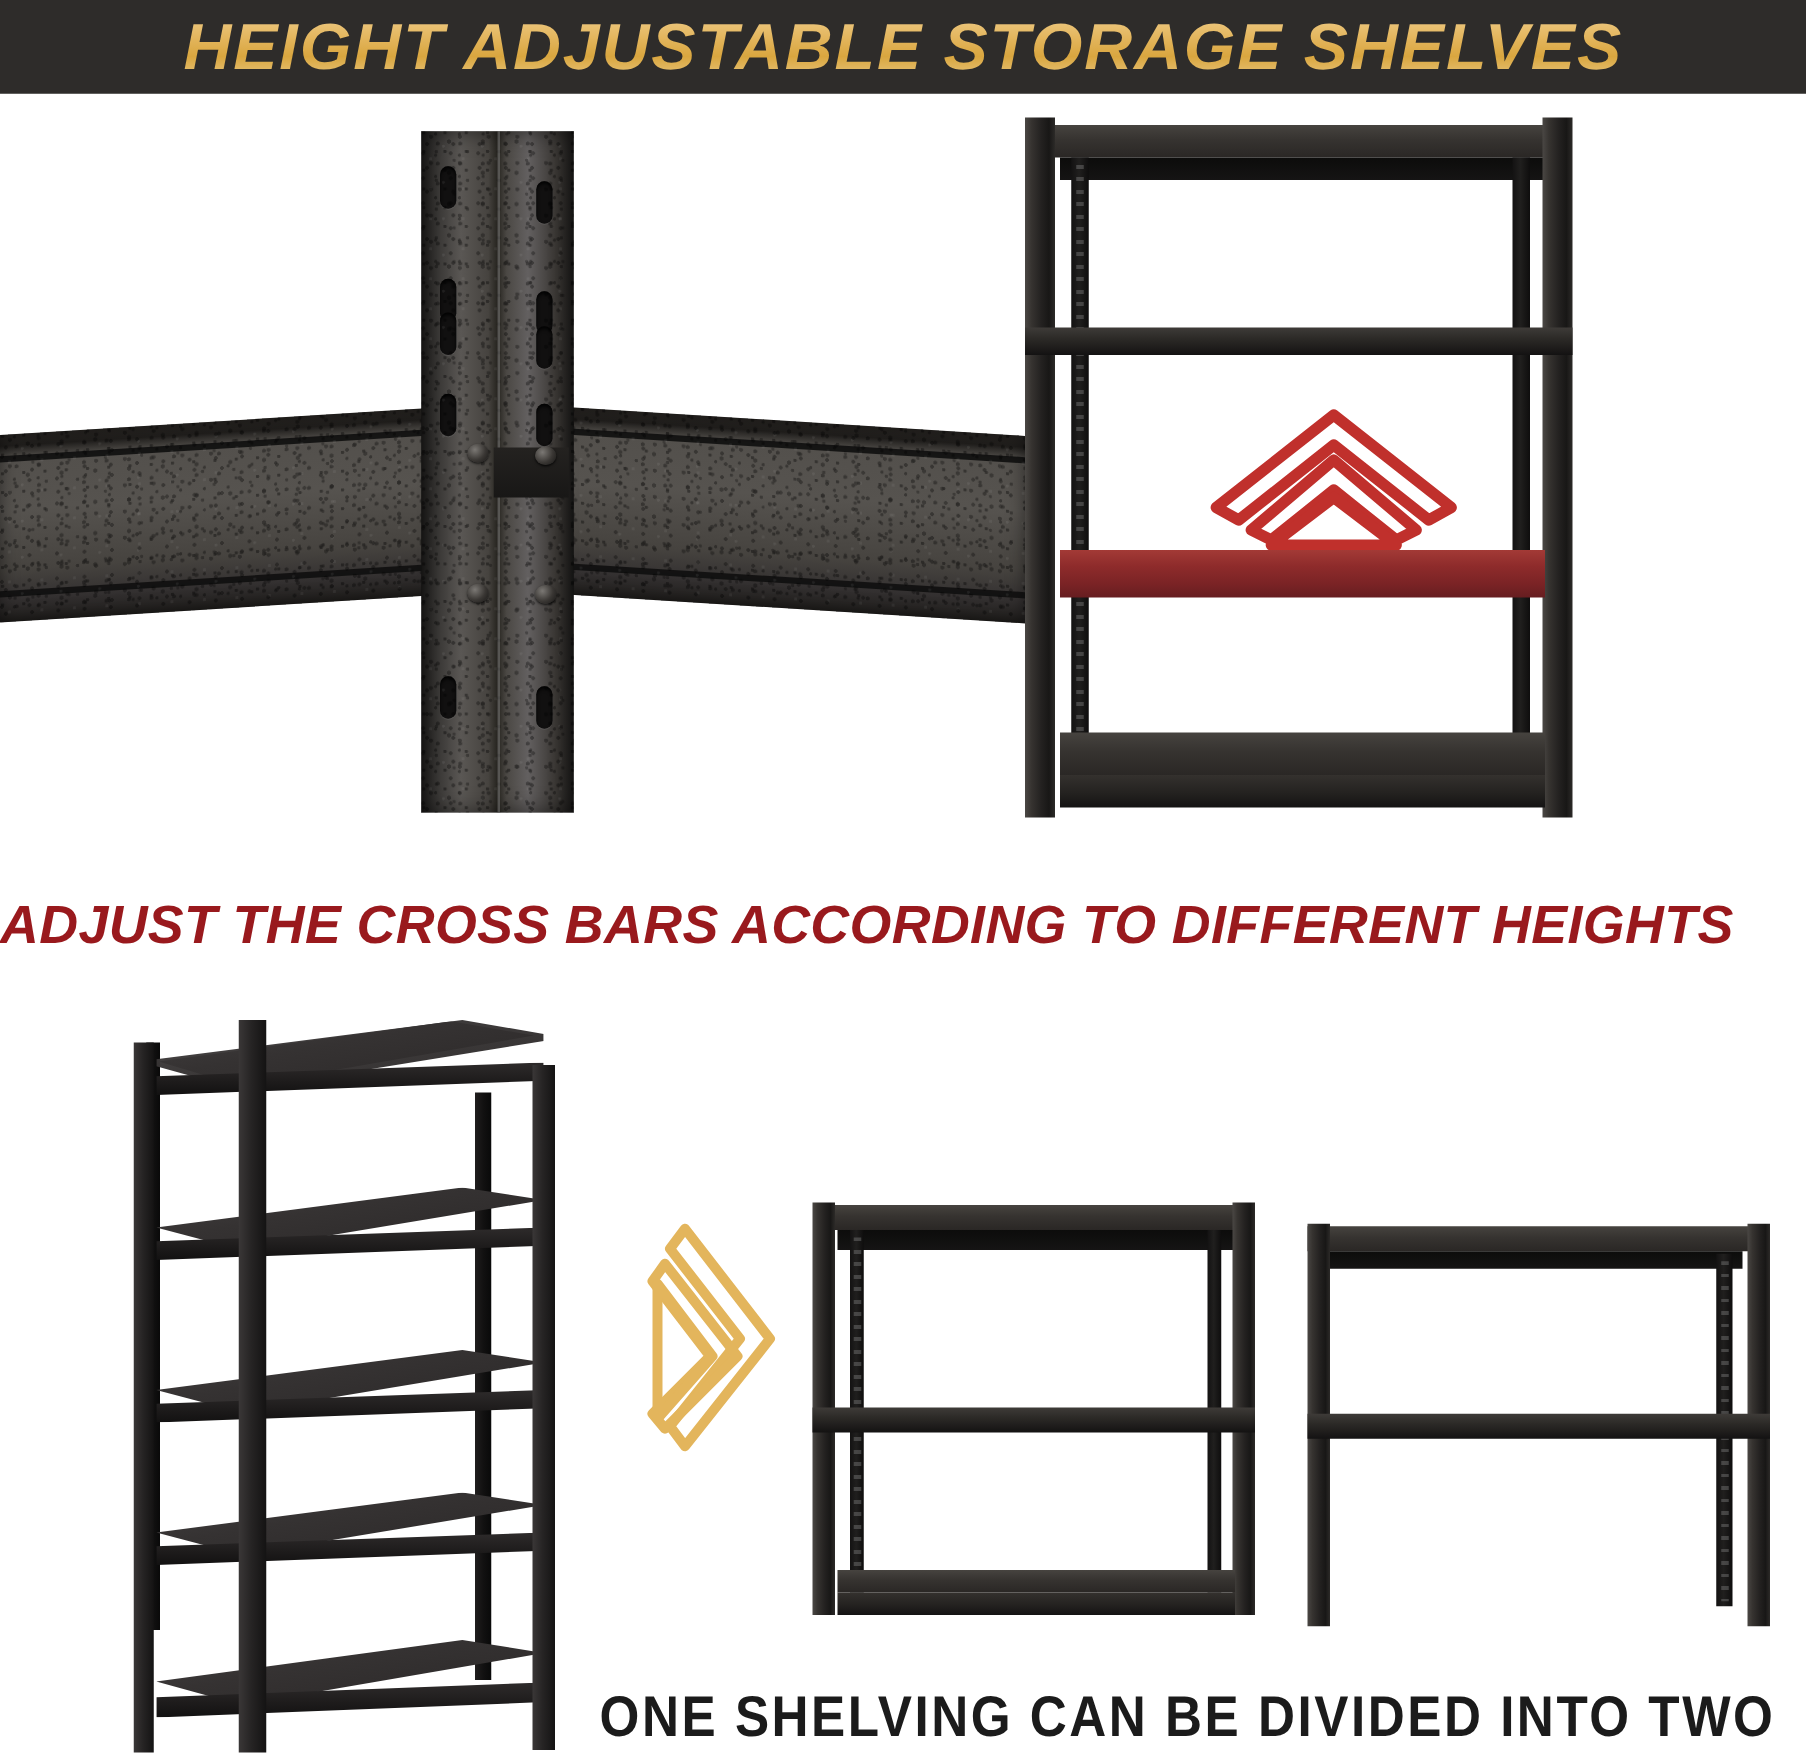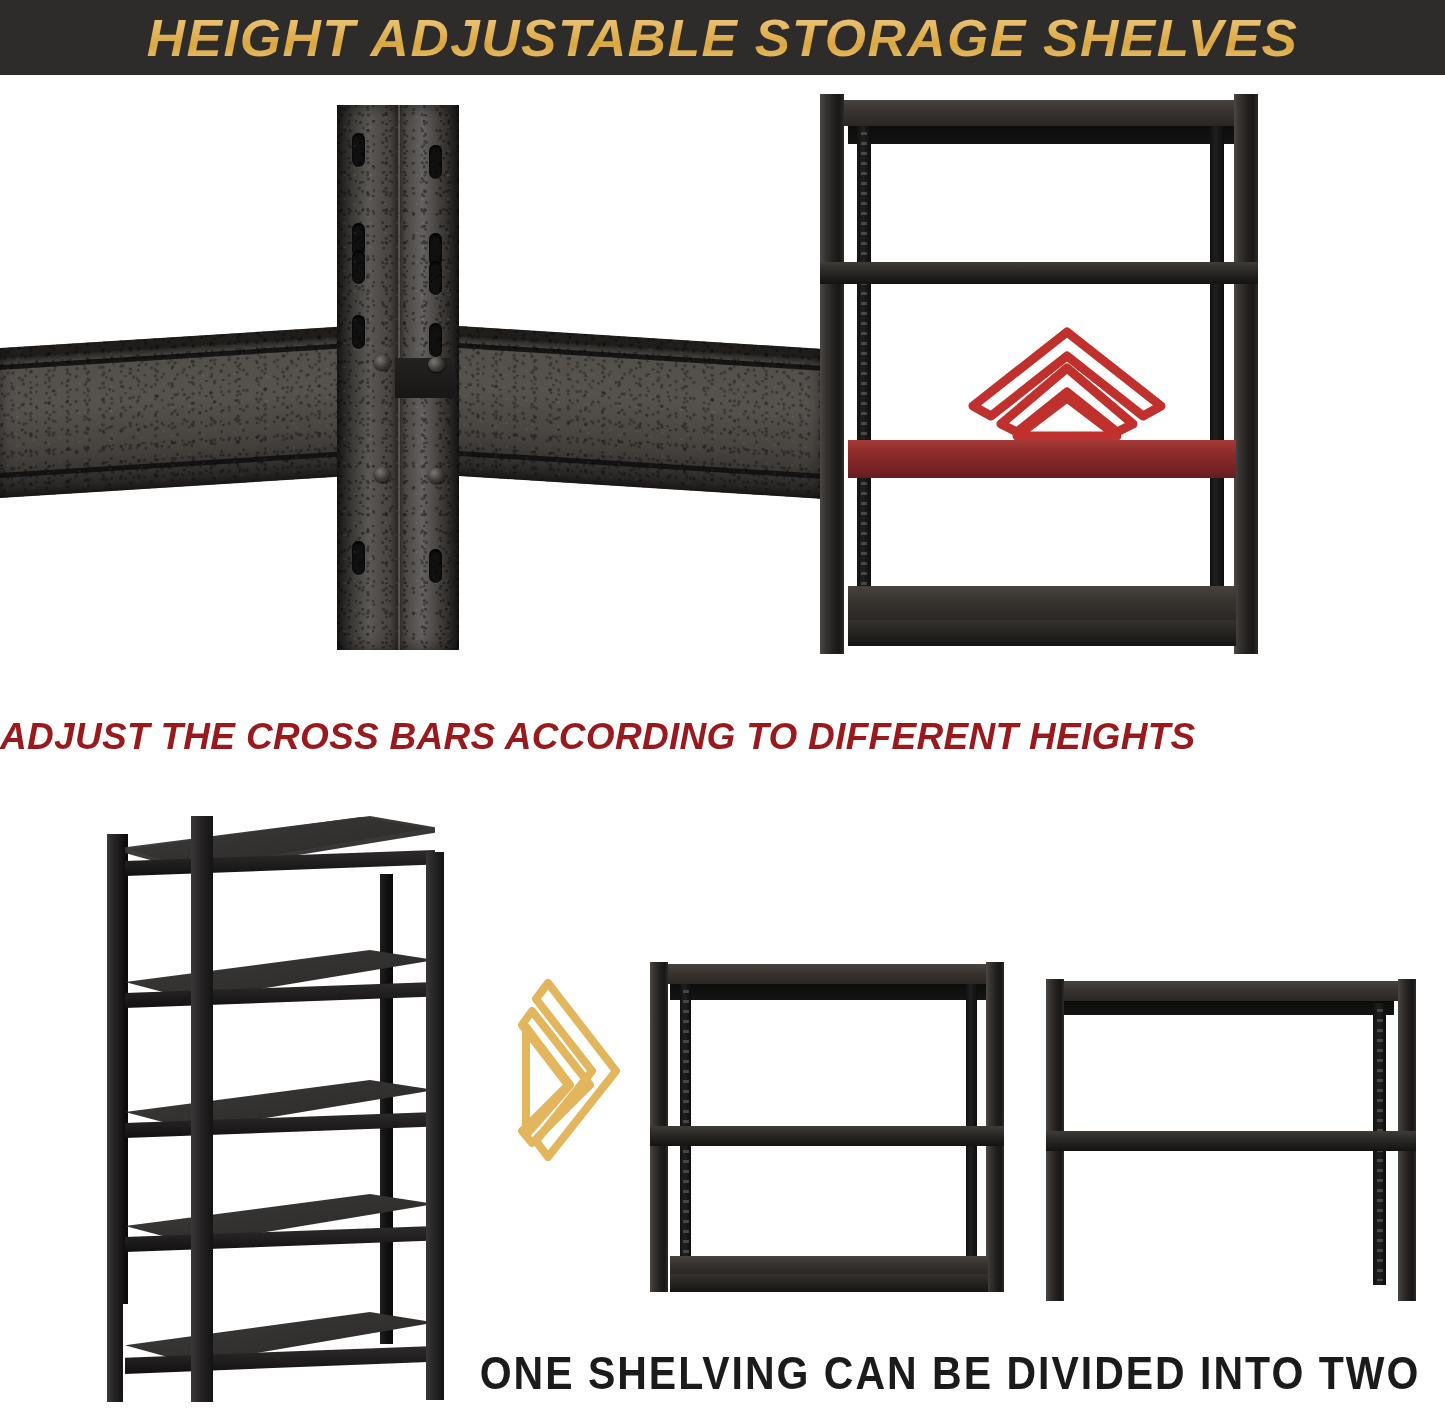--- a/index.html
+++ b/index.html
@@ -119,21 +119,21 @@
   }
 
   
   .chev-wrap{position:absolute;}
   .chev-wrap svg{display:block;width:100%;height:100%;}
 
   
   .caption-red{
     position:absolute;left:0;top:716px;width:1184px;text-align:center;
     font-family:"Liberation Sans Narrow","Liberation Sans",sans-serif;
-    font-weight:bold;font-style:italic;font-size:37px;letter-spacing:.3px;
+    font-weight:bold;font-style:italic;font-size:43px;letter-spacing:.3px;
     color:#99191d;white-space:nowrap;
   }
   .caption-dark{
     position:absolute;left:470px;top:1353px;width:960px;text-align:center;
     font-family:"Liberation Sans Narrow","Liberation Sans",sans-serif;
     font-weight:bold;font-size:41px;letter-spacing:2px;
     transform:scaleY(1.12);transform-origin:center bottom;
     color:#1b1b1b;white-space:nowrap;
   }
 

